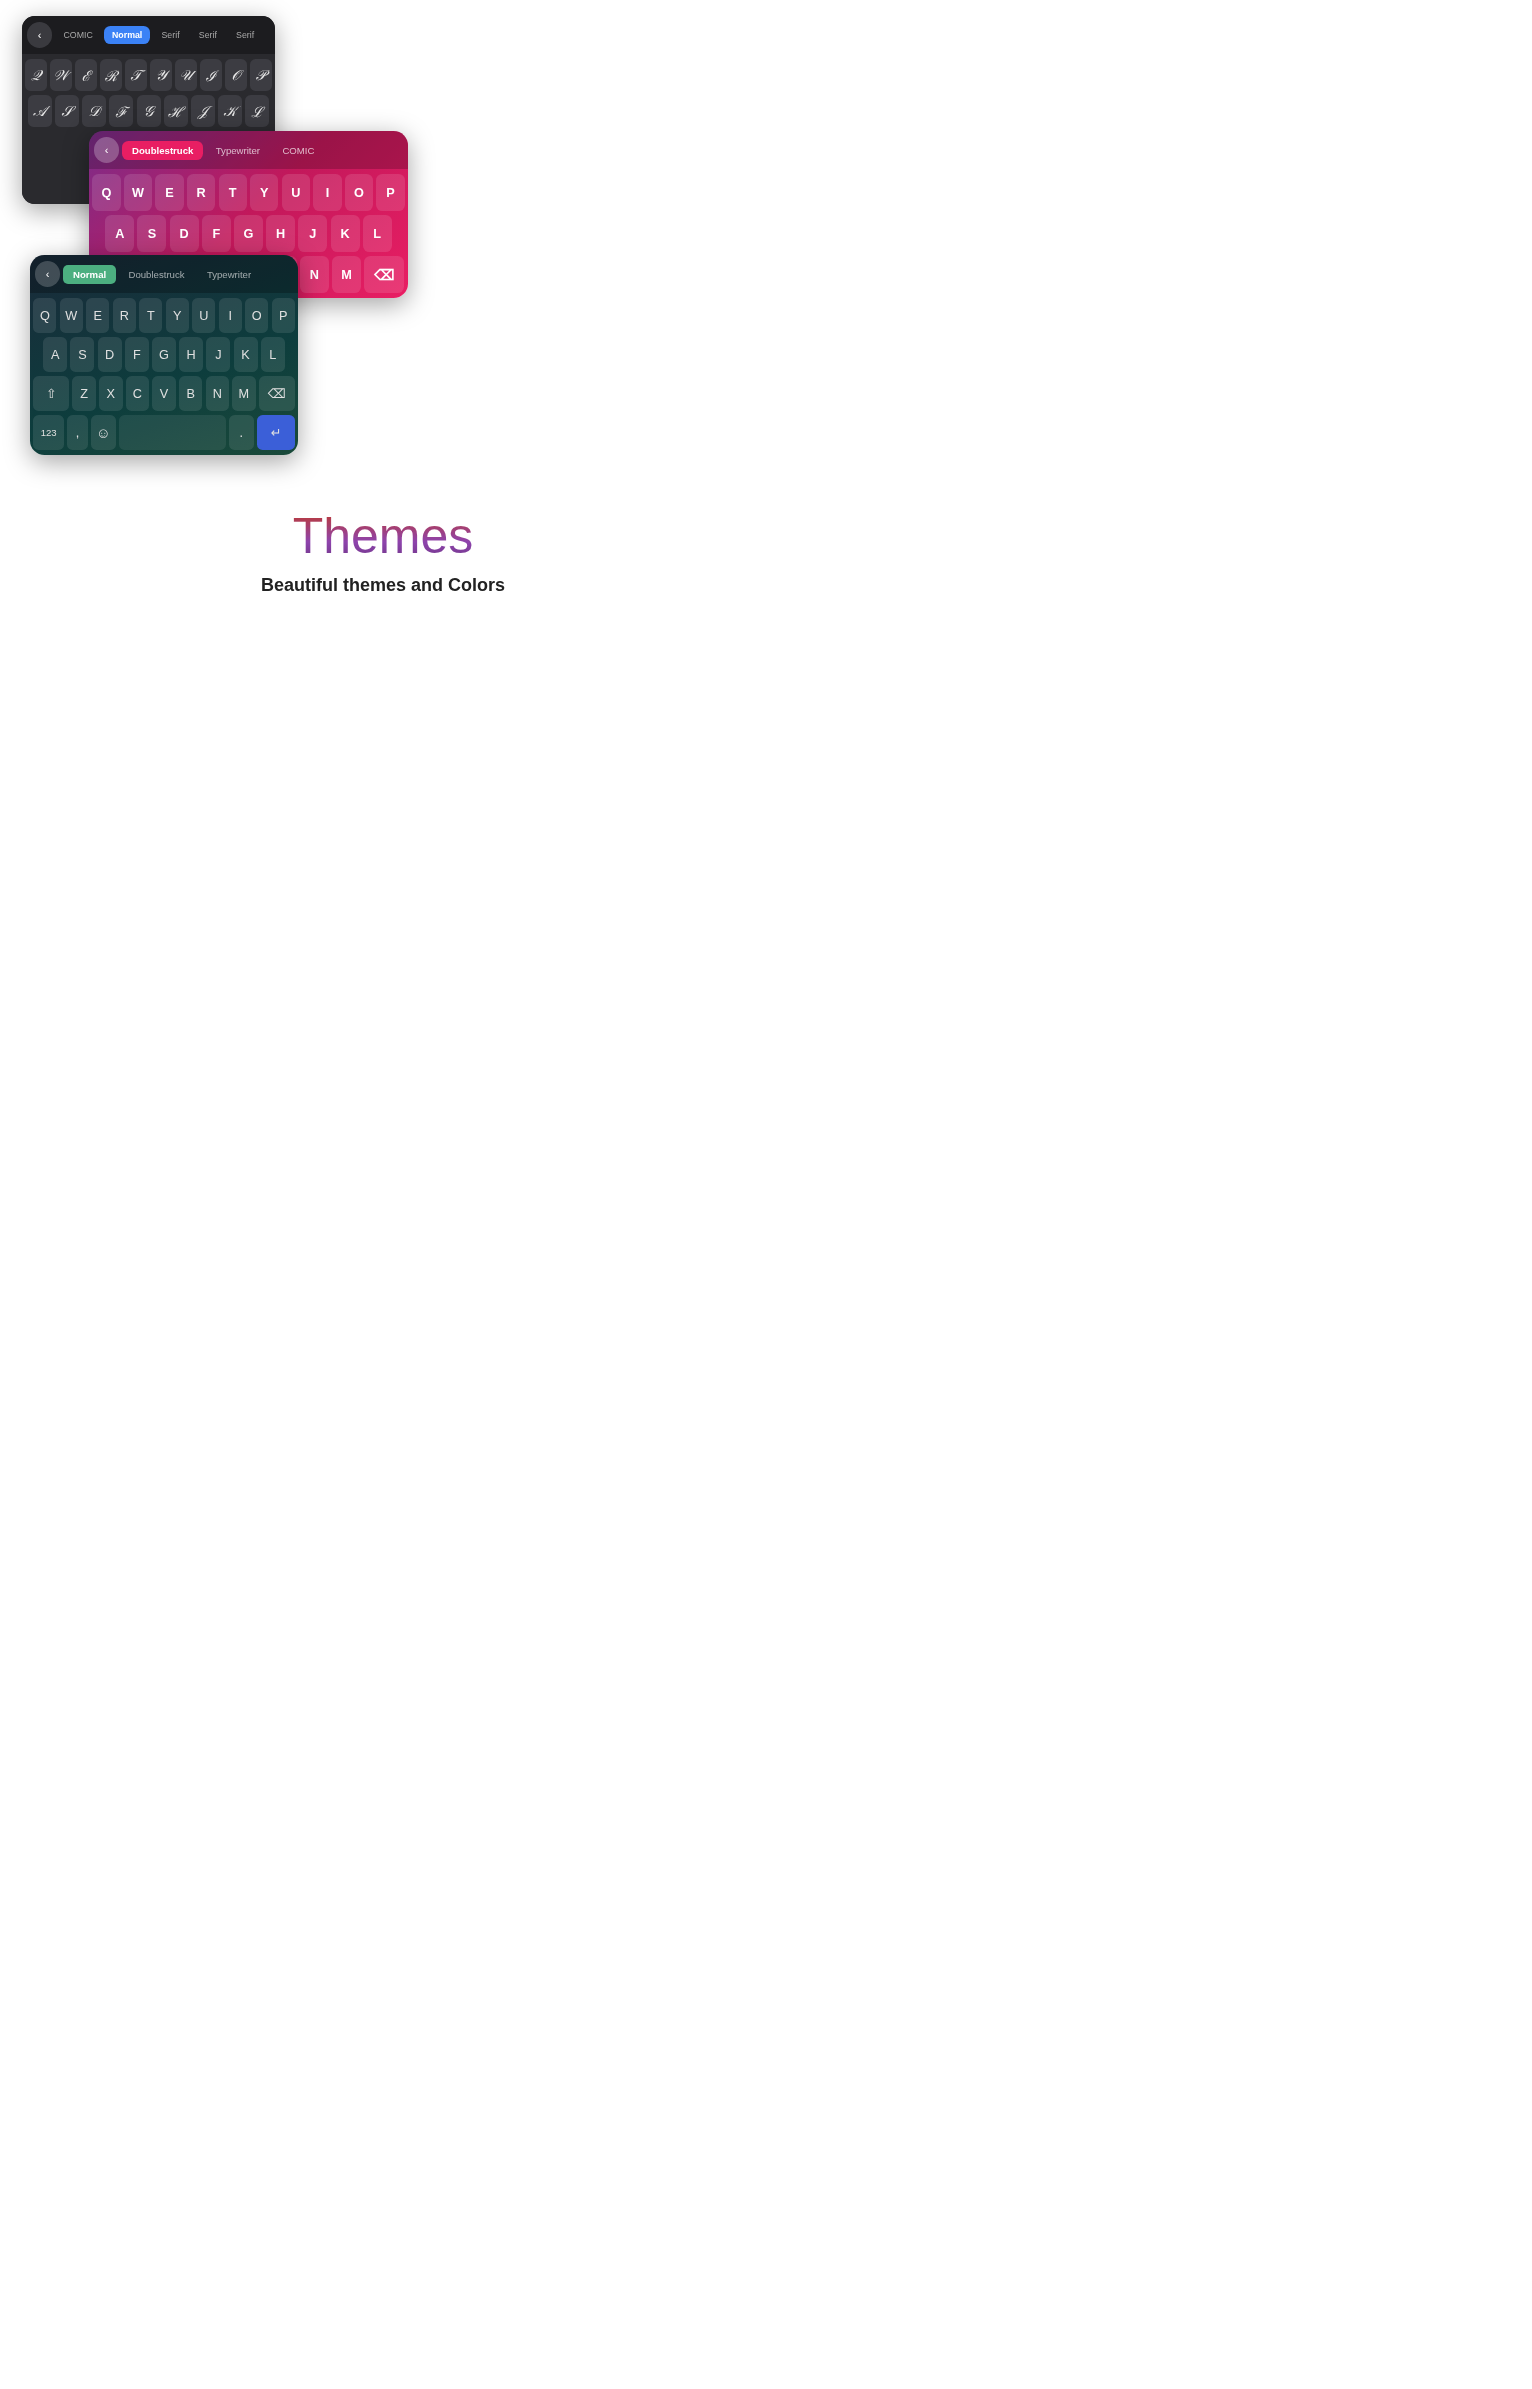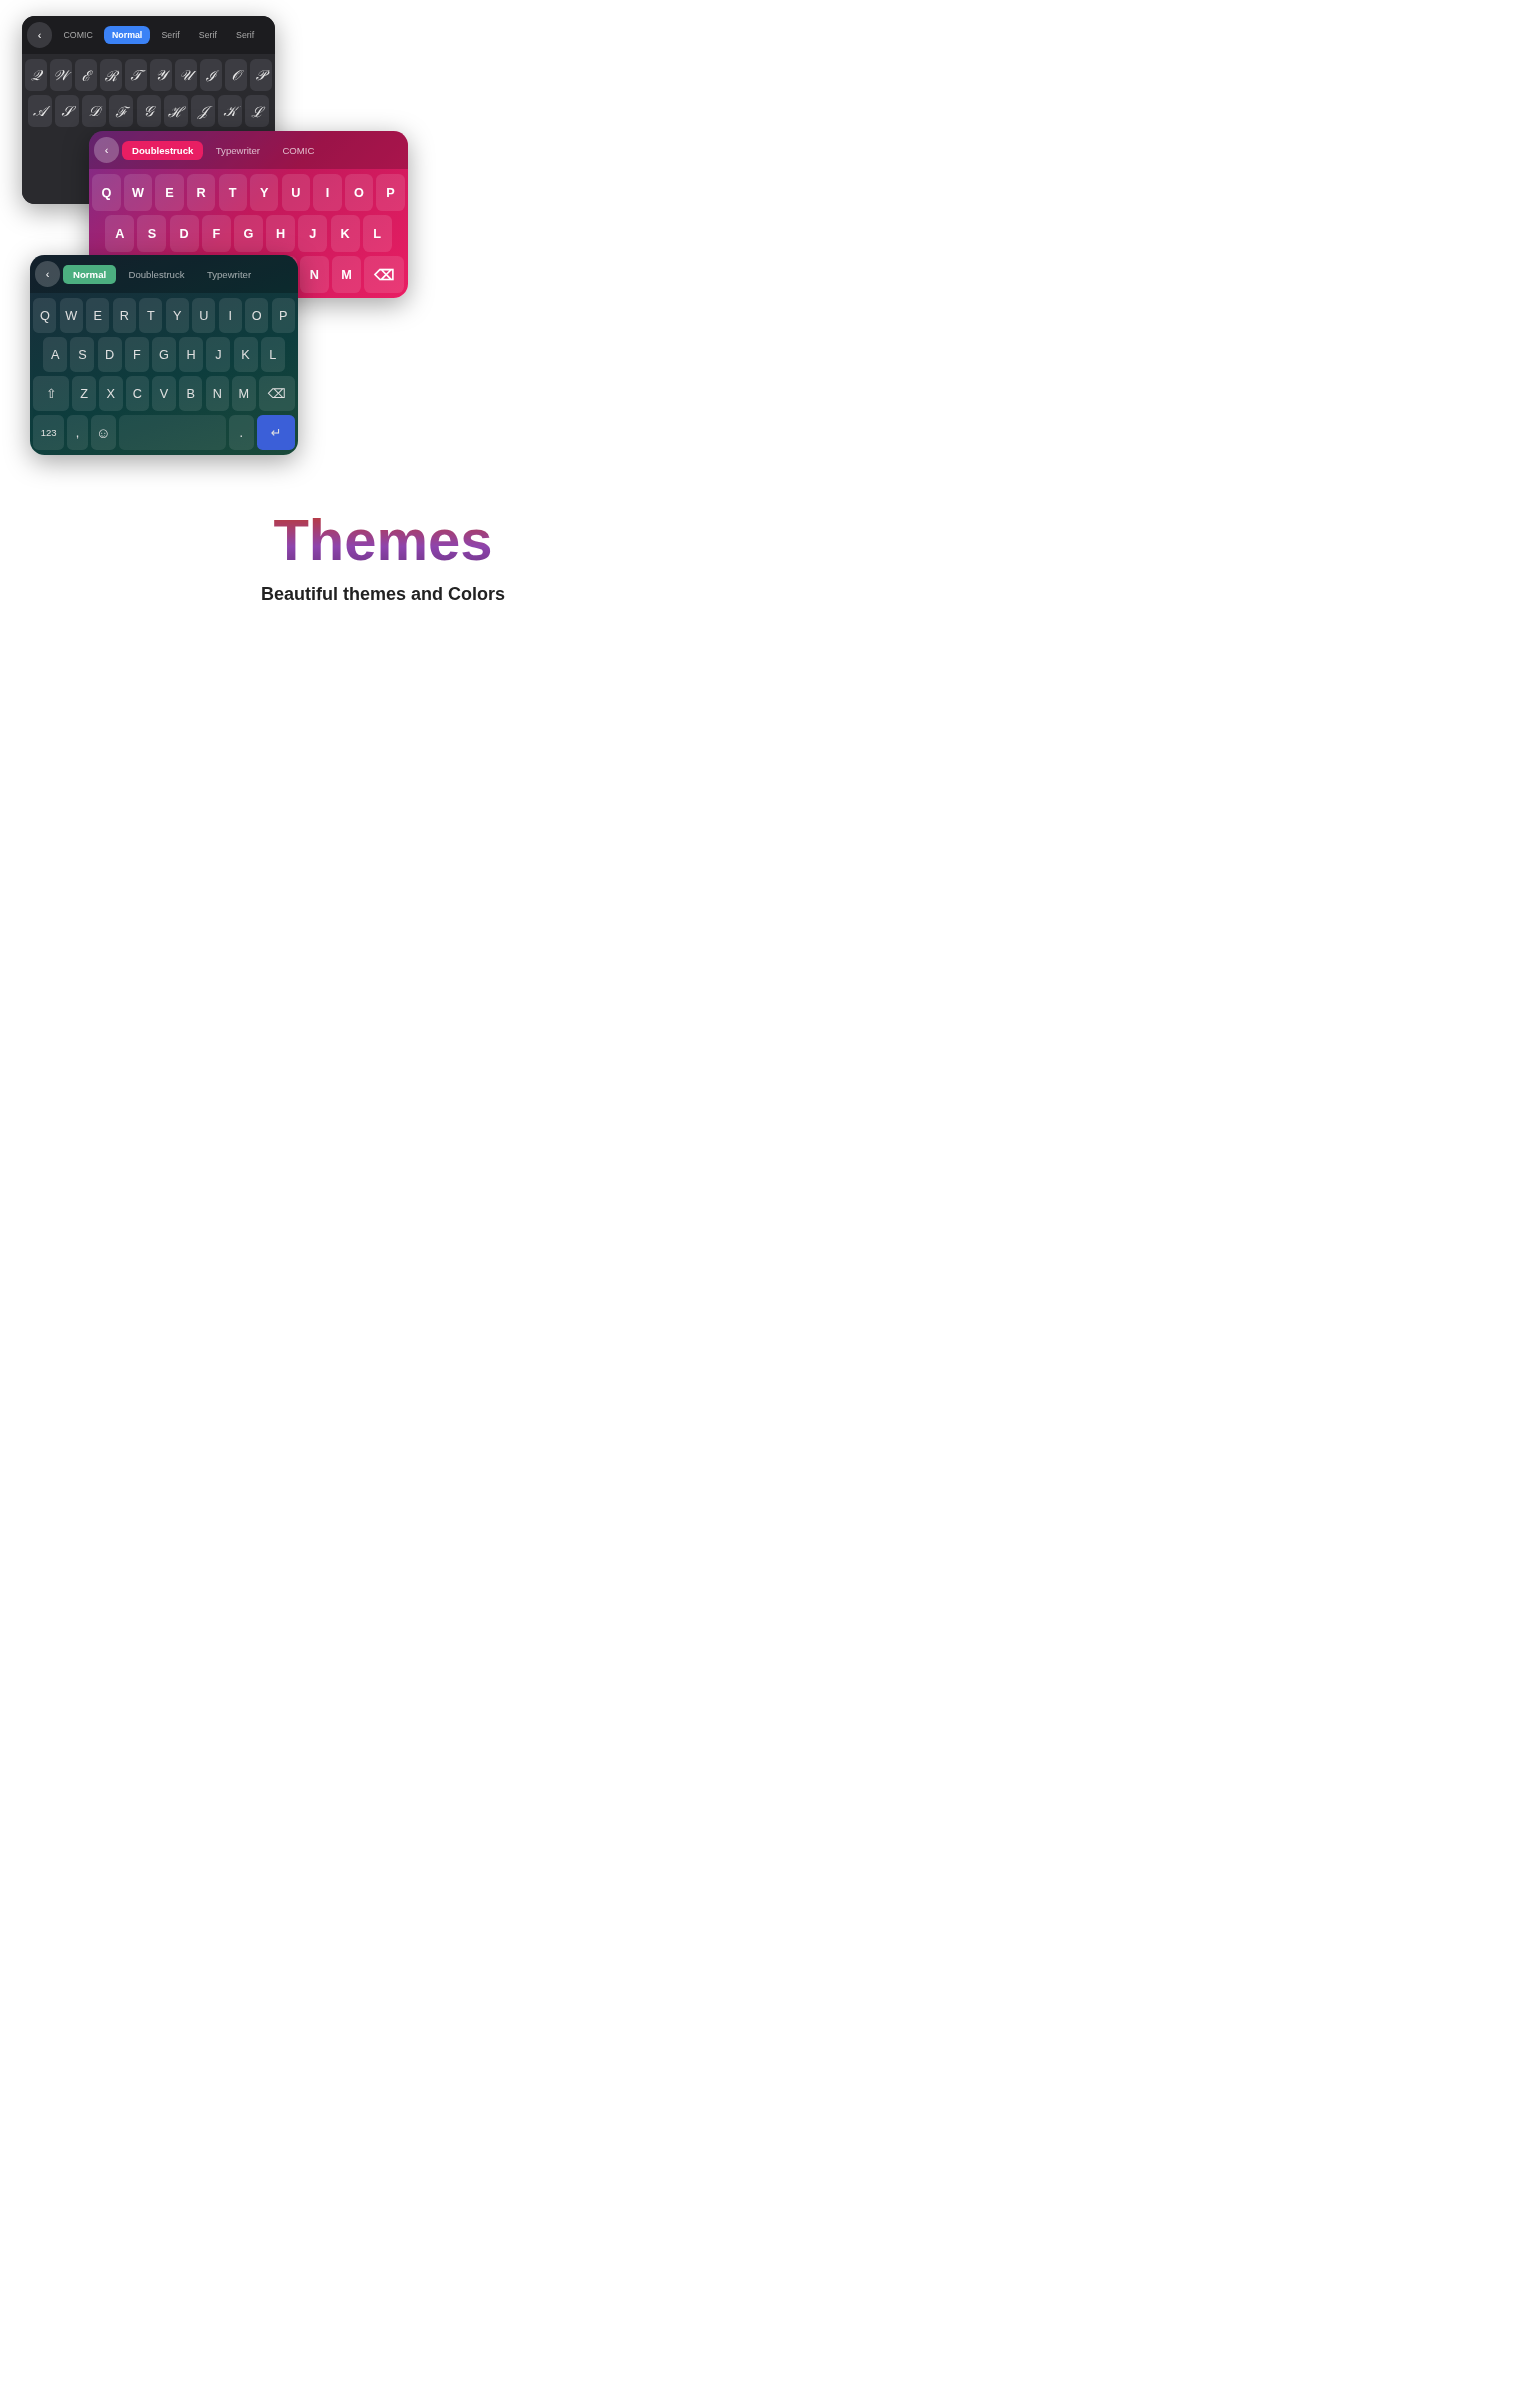--- a/index.html
+++ b/index.html
@@ -221,22 +221,22 @@
     .kb3-key.emoji-key { width: 30px; font-size: 14.3px; }
     .kb3-key.dot-key { width: 30px; }
 
     
     .themes-section {
       margin-top: 48px;
       text-align: center;
       padding: 0 32px 48px;
     }
     .themes-title {
-      font-size: 58px;
-      font-weight: 700;
+      font-size: 50px;
+      font-weight: 400;
       background: linear-gradient(to bottom, #c0392b 0%, #8e44ad 60%, #6c3483 100%);
       -webkit-background-clip: text;
       -webkit-text-fill-color: transparent;
       background-clip: text;
       line-height: 1.05;
       margin-bottom: 12.7px;
     }
     .themes-subtitle {
       font-size: 18px;
       font-weight: 700;

